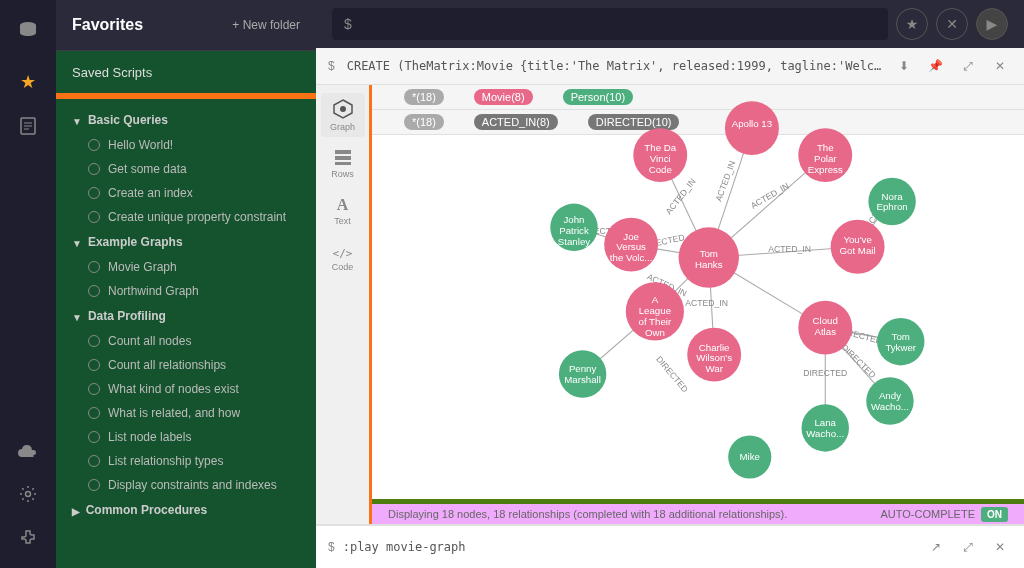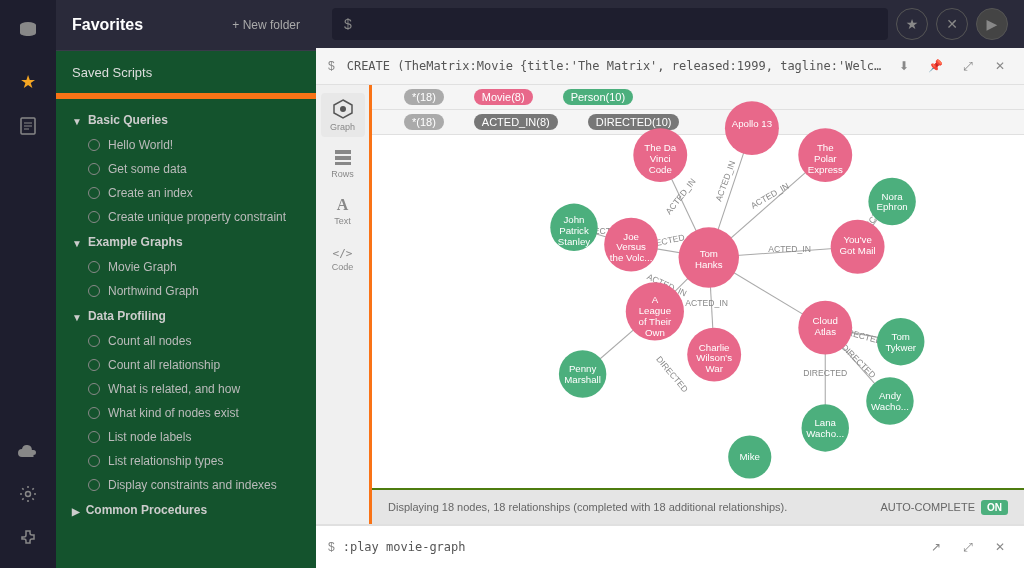--- a/index.html
+++ b/index.html
@@ -93,21 +93,21 @@
     .tag.pink { background: #e8688a; color: #fff; }
     .tag.green { background: #4caf7d; color: #fff; }
 
     
     .graph-svg-container {
       position: absolute; top: 0; left: 0; right: 0; bottom: 40px; overflow: hidden;
     }
 
     
     .status-bar {
-      position: absolute; bottom: 0; left: 0; right: 0; height: 36px; background: #e5e5e5; border-top: 2px solid #4d7c0f; display: flex; align-items: center; padding: 0 16px; justify-content: space-between;
+      position: absolute; bottom: 0; left: 0; right: 0; height: 25px; background: #f0abfc; border-top: 5px solid #4d7c0f; display: flex; align-items: center; padding: 0 16px; justify-content: space-between;
     }
     .status-text { color: #666; font-size: 11px; }
     .autocomplete-toggle { display: flex; align-items: center; gap: 6px; }
     .autocomplete-label { color: #666; font-size: 11px; margin-left: 36px; }
     .toggle-on { background: #4caf7d; color: #fff; font-size: 10px; font-weight: bold; padding: 2px 6px; border-radius: 3px; }
 
     
     .bottom-panel {
       background: #fff; border-top: 2px solid #e0e0e0; flex-shrink: 0; height: 44px; display: flex; align-items: center; padding: 0 12px; gap: 8px;
     }
@@ -215,29 +215,29 @@
       <span class="section-arrow expanded"></span>
       <span>Data Profiling</span>
     </div>
     <div>
       <div class="sidebar-item">
         <div class="sidebar-item-dot"></div>
         <span>Count all nodes</span>
       </div>
       <div class="sidebar-item">
         <div class="sidebar-item-dot"></div>
-        <span>Count all relationship</span>
+        <span>Count all relationships</span>
+      </div>
+      <div class="sidebar-item">
+        <div class="sidebar-item-dot"></div>
+        <span>What kind of nodes exist</span>
       </div>
       <div class="sidebar-item">
         <div class="sidebar-item-dot"></div>
         <span>What is related, and how</span>
-      </div>
-      <div class="sidebar-item">
-        <div class="sidebar-item-dot"></div>
-        <span>What kind of nodes exist</span>
       </div>
       <div class="sidebar-item">
         <div class="sidebar-item-dot"></div>
         <span>List node labels</span>
       </div>
       <div class="sidebar-item">
         <div class="sidebar-item-dot"></div>
         <span>List relationship types</span>
       </div>
       <div class="sidebar-item">

